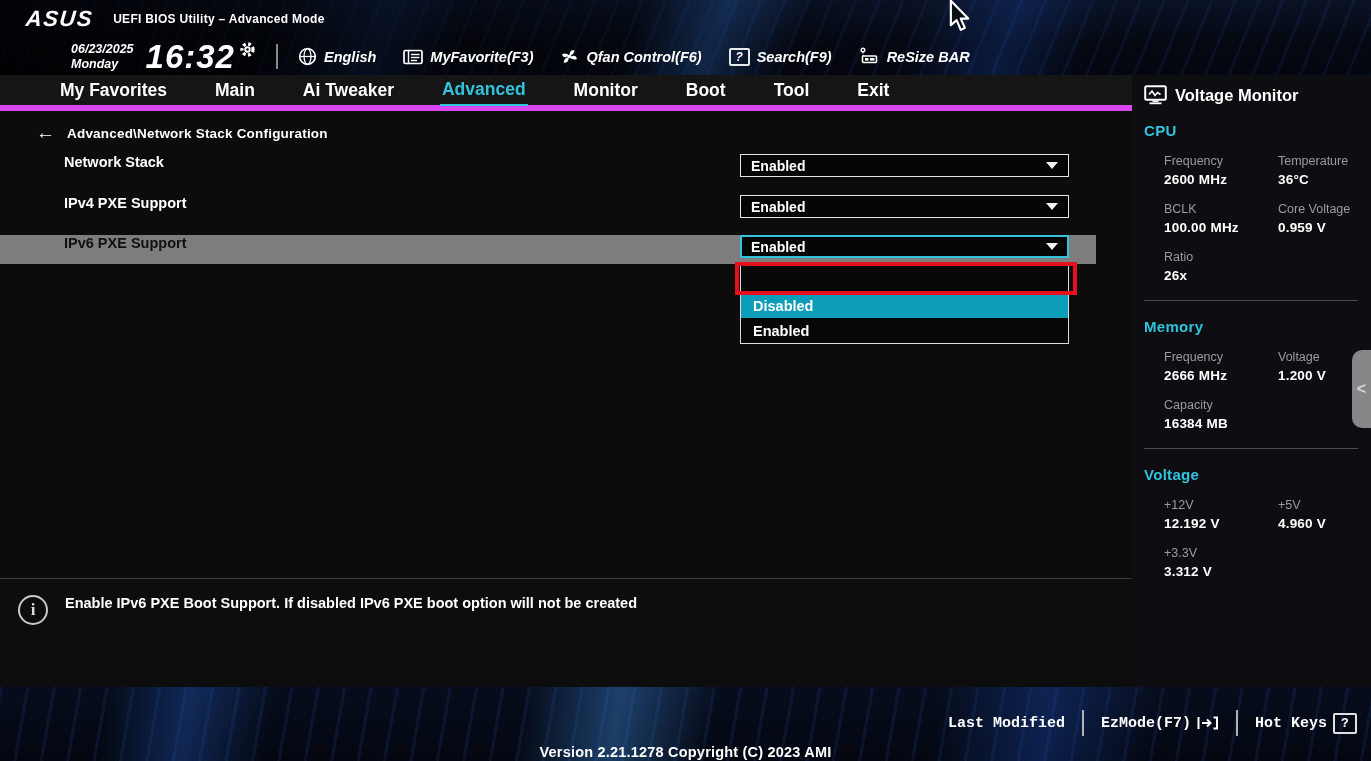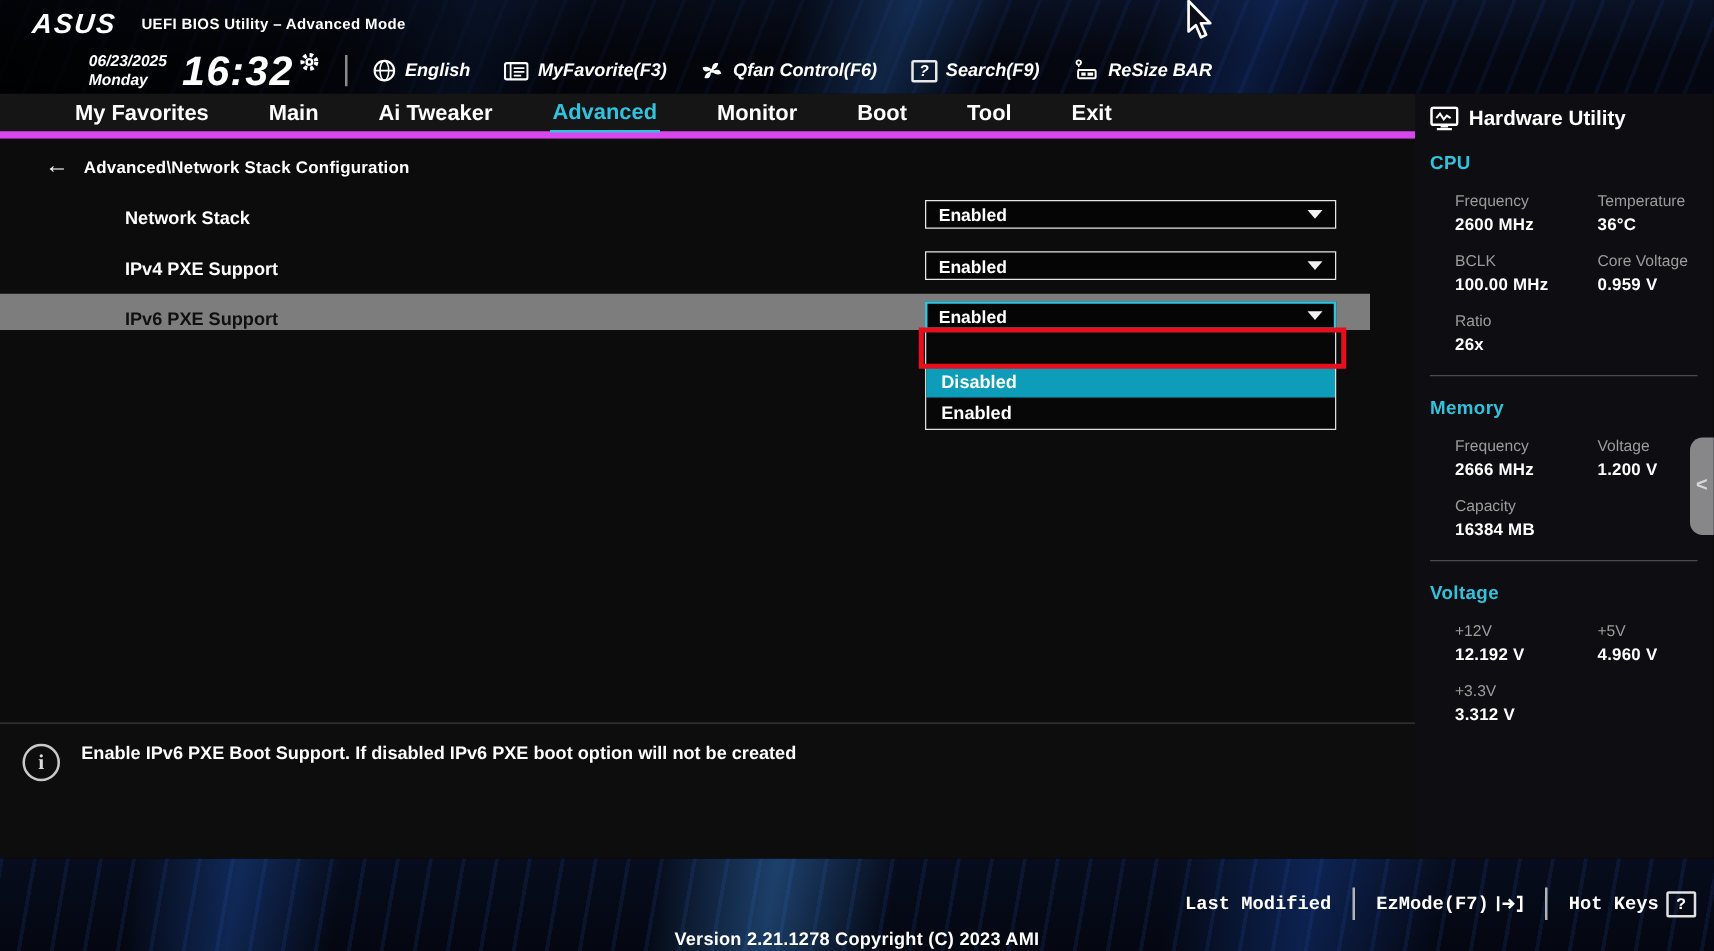--- a/index.html
+++ b/index.html
@@ -33,21 +33,21 @@
   
   .navbar{position:absolute; left:0; top:75px; width:1132px; height:36px; background:#151515;
     display:flex; align-items:center; padding-left:58px; gap:44px; border-bottom:6px solid #d946ef;}
   .tab{font-size:17.5px; font-weight:bold; padding:4px 2px; cursor:pointer;}
   .tab.active{color:var(--accent,#31c3de); border-bottom:2px solid var(--accent,#31c3de);}
   
   .content{position:absolute; left:0; top:111px; width:1132px; height:467px; background:#0c0c0c;}
   .breadcrumb{position:absolute; left:36px; top:11px; display:flex; align-items:center; gap:12px;}
   .back-arrow{font-size:19px; font-weight:bold; cursor:pointer;}
   .crumb-text{font-size:13.5px; font-weight:bold; letter-spacing:.2px;}
-  .setting-row{position:absolute; left:0; width:1096px; height:29px; display:flex; align-items:flex-end;padding-left:36px;}
+  .setting-row{position:absolute; left:0; width:1096px; height:29px; display:flex; align-items:flex-start;}
   .setting-row .lbl{padding-left:64px; font-size:14.5px; font-weight:bold;}
   .setting-row.selected{background:var(--rowHighlight,#7d7d7d);}
   .setting-row.selected .lbl{color:#101010;}
   .select{position:absolute; left:740px; width:329px; height:23px; background:#050505; border:1px solid #e6e6e6;
     display:flex; align-items:center; justify-content:space-between; padding:0 10px; font-size:14px; font-weight:bold; cursor:pointer;}
   .select.focus{border:2px solid var(--accent,#31c3de); padding:0 9px;}
   .caret{width:0; height:0; border-left:6px solid transparent; border-right:6px solid transparent; border-top:7px solid #f2f2f2;}
   .option-list{position:absolute; left:740px; top:153px; width:329px; background:#070707; border:1px solid #ddd;}
   .option{height:25px; display:flex; align-items:center; padding:0 12px; font-size:14.5px; font-weight:bold; cursor:pointer;}
   .option.hl{background:var(--optionHighlight,#0d9db8);margin-top:28px;}
@@ -224,21 +224,21 @@
 <aside class="sidebar">
   <div class="hw-header">
     <span>
       <svg width="23" height="20" viewBox="0 0 23 20">
           <rect x="1.2" y="1.2" width="20.6" height="13.6" rx="1.5" fill="none" stroke="#fff" stroke-width="2"></rect>
           <path d="M5 9.5 L8 6 L11 10.5 L13.5 7.5 L16.5 9.5" fill="none" stroke="#fff" stroke-width="1.6"></path>
           <rect x="8.5" y="15.4" width="6" height="1.6" fill="#fff"></rect>
           <rect x="5.5" y="17.4" width="12" height="1.8" fill="#fff"></rect>
         </svg>
     </span>
-    <span>Hardware Utility</span>
+    <span>Voltage Monitor</span>
   </div>
 
   <div class="hw-section-name">CPU</div>
   <div class="hw-grid">
     <div class="metric">
       <div class="ml">Frequency</div>
       <div class="mv">2600 MHz</div>
     </div>
     <div class="metric">
       <div class="ml">Temperature</div>

